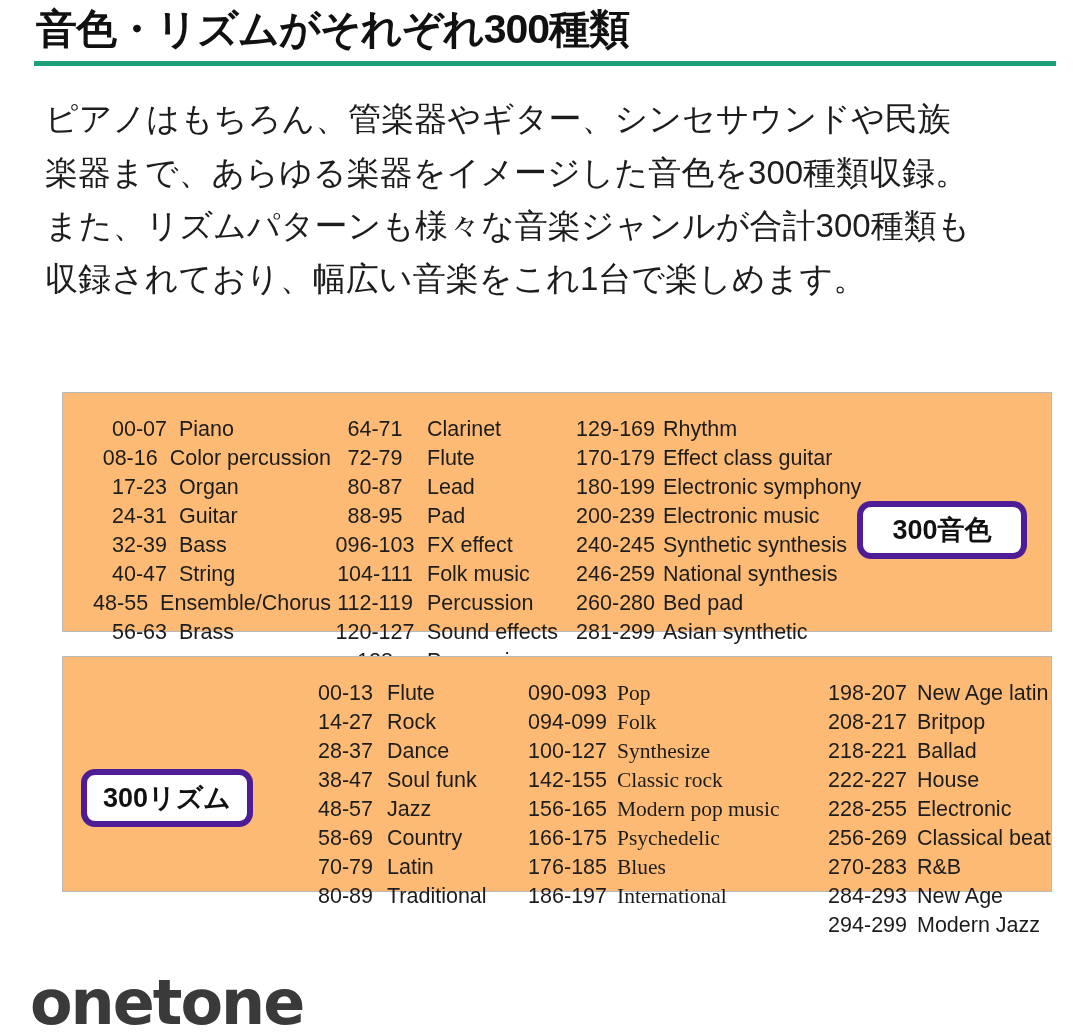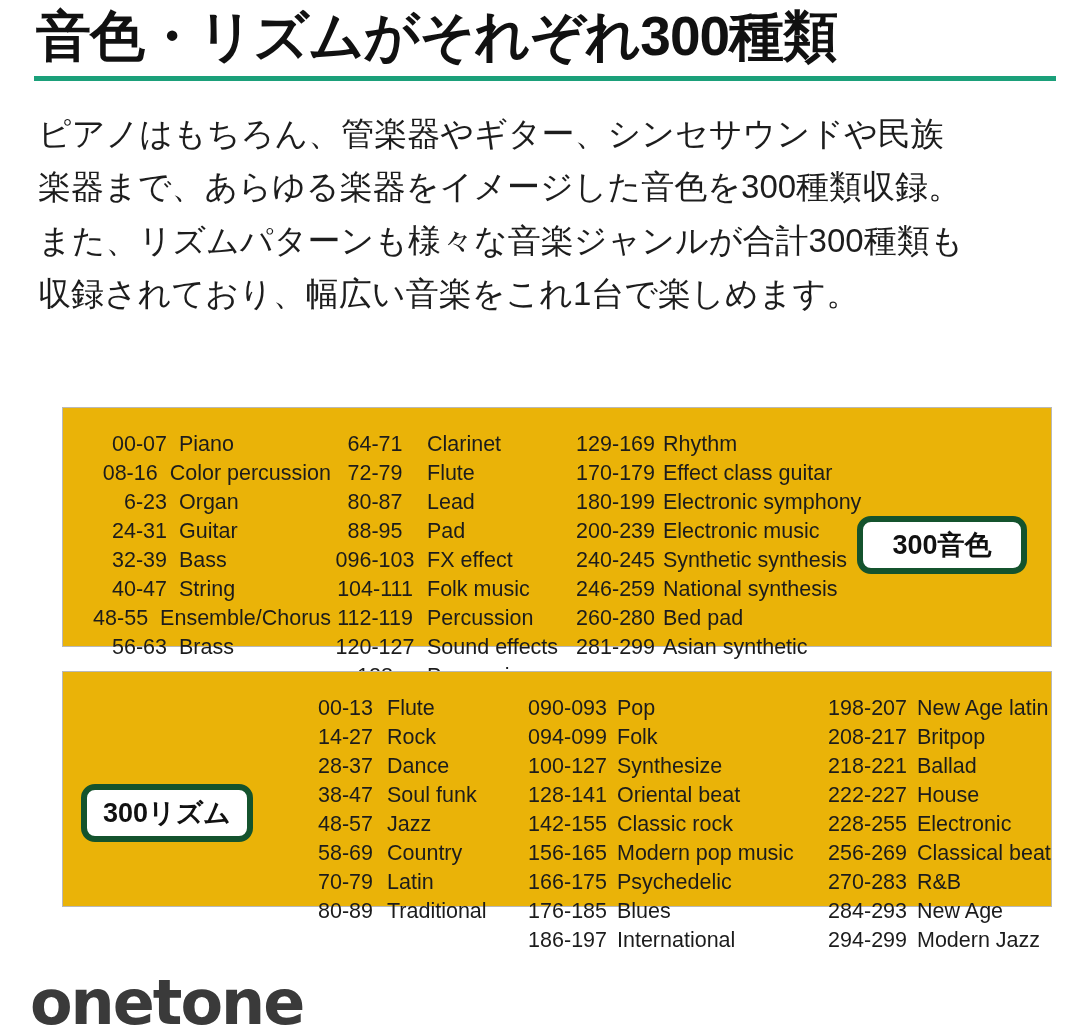--- a/index.html
+++ b/index.html
@@ -16,51 +16,51 @@
     overflow: hidden;
     position: relative;
   }
   .page {
     width: 1080px;
     height: 1033px;
     padding: 0 30px;
     position: relative;
   }
   .headline {
-    font-size: 55px;
+    font-size: 41px;
     font-weight: bold;
     letter-spacing: -1px;
     line-height: 1.05;
     padding-top: 8px;
     padding-left: 6px;
     color: #111111;
     white-space: nowrap;
   }
   .rule {
     margin-top: 10px;
     margin-left: 4px;
     width: 1022px;
     height: 5px;
     background: #1ba07a;
   }
   .lede {
     margin-top: 26px;
-    margin-left: 8px;
+    margin-left: 15px;
     width: 1020px;
     font-size: 33px;
     line-height: 1.62;
     color: #1d1d1d;
     font-weight: 400;
   }
   .lede div { white-space: nowrap; }
 
   .panel {
     position: relative;
     border: 1px solid #b9b9b9;
-    background: #eab308;
+    background: #fdba74;
   }
   #tone-panel {
     margin-top: 86px;
     margin-left: 32px;
     width: 990px;
     height: 240px;
   }
   #rhythm-panel {
     margin-top: 24px;
     margin-left: 32px;
@@ -102,28 +102,28 @@
   #tone-col-2 { width: 300px; }
   #tone-col-2 .rng { width: 92px; }
   #tone-col-2 .nm { padding-left: 8px; }
 
   
   #rhythm-col-0 { width: 218px; }
   #rhythm-col-0 .rng { width: 74px; }
   #rhythm-col-0 .nm { padding-left: 14px; }
   #rhythm-col-1 { width: 300px; }
   #rhythm-col-1 .rng { width: 90px; }
-  #rhythm-col-1 .nm { padding-left: 10px; }
+  #rhythm-col-1 .nm { padding-left: 10px; font-family: Liberation Serif, serif; }
   #rhythm-col-2 { width: 250px; justify-content: space-between; }
   #rhythm-col-2 .rng { width: 90px; }
   #rhythm-col-2 .nm { padding-left: 10px; }
 
   .badge {
     position: absolute;
-    border: 6px solid #14532d;
+    border: 6px solid #4c1d95;
     border-radius: 14px;
     background: #ffffff;
     font-size: 27px;
     font-weight: bold;
     color: #111111;
     display: flex;
     align-items: center;
     justify-content: center;
     letter-spacing: 0px;
   }
@@ -172,21 +172,21 @@
       <div class="col" id="tone-col-0">
         <div class="row">
             <span class="rng">00-07</span>
             <span class="nm">Piano</span>
           </div>
         <div class="row">
             <span class="rng">08-16</span>
             <span class="nm">Color percussion</span>
           </div>
         <div class="row">
-            <span class="rng">6-23</span>
+            <span class="rng">17-23</span>
             <span class="nm">Organ</span>
           </div>
         <div class="row">
             <span class="rng">24-31</span>
             <span class="nm">Guitar</span>
           </div>
         <div class="row">
             <span class="rng">32-39</span>
             <span class="nm">Bass</span>
           </div>
@@ -327,24 +327,20 @@
           </div>
         <div class="row">
             <span class="rng">094-099</span>
             <span class="nm">Folk</span>
           </div>
         <div class="row">
             <span class="rng">100-127</span>
             <span class="nm">Synthesize</span>
           </div>
         <div class="row">
-            <span class="rng">128-141</span>
-            <span class="nm">Oriental beat</span>
-          </div>
-        <div class="row">
             <span class="rng">142-155</span>
             <span class="nm">Classic rock</span>
           </div>
         <div class="row">
             <span class="rng">156-165</span>
             <span class="nm">Modern pop music</span>
           </div>
         <div class="row">
             <span class="rng">166-175</span>
             <span class="nm">Psychedelic</span>

